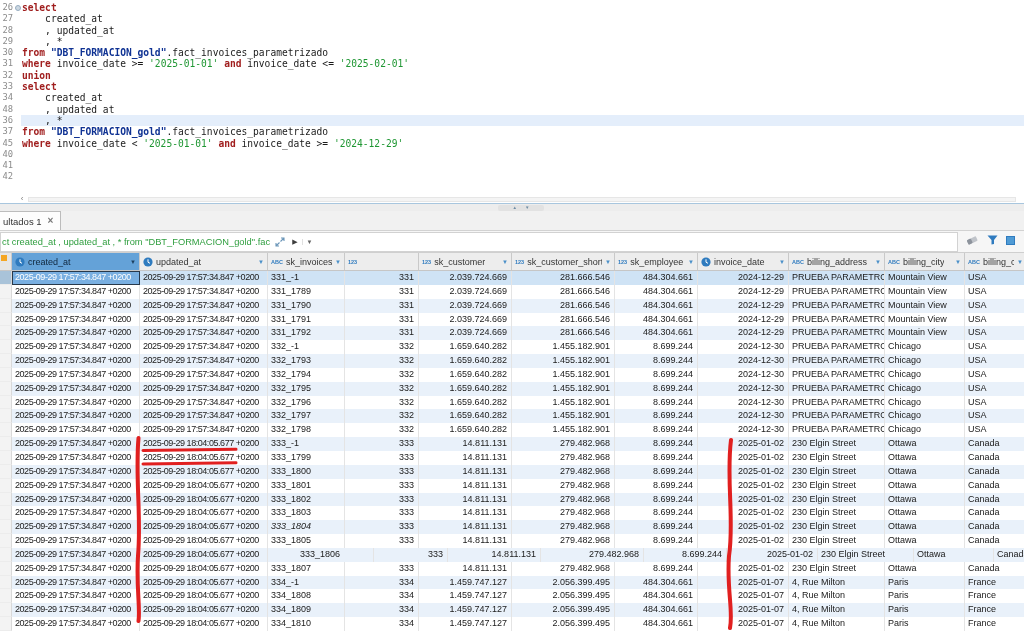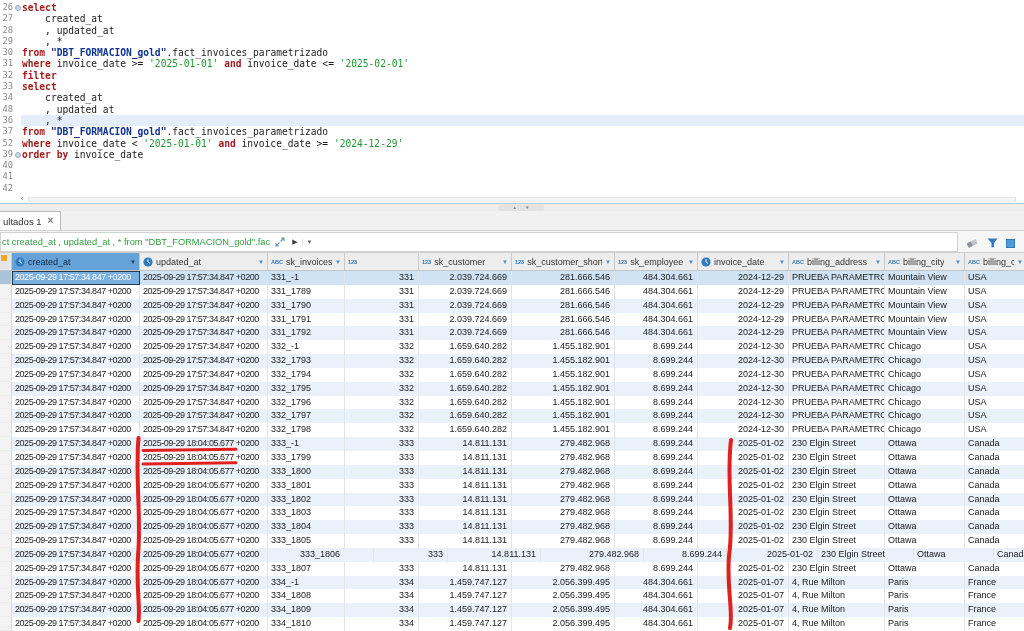--- a/index.html
+++ b/index.html
@@ -28,21 +28,21 @@
   
   .sash{height:8px;background:#ededed;border-top:1px solid #a8c6de;position:relative;}
   .sash-handle{position:absolute;left:498px;top:1px;width:46px;height:6px;display:flex;align-items:center;justify-content:center;gap:8px;color:#6e8ba3;font-size:4.5px;line-height:6px;background:#e2e2e2;border-radius:2px;}
 
   
   .tabbar{height:20px;background:#f1f1f1;border-bottom:1px solid #d2d2d2;display:flex;align-items:flex-end;}
   .tab{height:19px;background:#fdfdfd;border:1px solid #bcbcbc;border-bottom:none;display:flex;align-items:center;padding:0 7px 0 4px;gap:6px;font-size:9.5px;color:#333;margin-left:-2px;}
   .tab .close{color:#777;font-size:10px;font-weight:bold;line-height:10px;}
 
   
-  .filterbar{height:22px;background:#f6f6f6;border-bottom:1px solid #cfcfcf;display:flex;align-items:flex-end;}
+  .filterbar{height:22px;background:#f6f6f6;border-bottom:1px solid #cfcfcf;display:flex;align-items:flex-start;}
   .filter-box{flex:1;height:20px;margin-top:1px;background:#fff;border:1px solid #d2d2d2;display:flex;align-items:center;overflow:hidden;padding-left:1px;}
   .fquery{color:#2f9e3f;font-size:9.3px;white-space:nowrap;flex:none;}
   .fexpand{flex:none;margin:0 3px 0 5px;display:inline-flex;}
   .fplaceholder{color:#a5a5a5;font-style:italic;font-size:9.3px;white-space:nowrap;flex:1;overflow:hidden;}
   .fbtn{flex:none;width:14px;text-align:center;font-size:7px;color:#3d3d3d;}
   .fbtn.small{font-size:6px;color:#666;border-left:1px solid #e0e0e0;}
   .ficons{flex:none;width:66px;display:flex;align-items:center;gap:8px;padding-left:8px;}
   .panel-chip{width:9px;height:9px;background:#4f9bd5;border:1px solid #2f7bbf;flex:none;}
 
   
@@ -79,28 +79,27 @@
 
 <div class="screen">
 
   <div class="editor">
       <div class="ed-line"><span class="ln">26</span><span class="stmt on"></span><span class="code"><span class="kw">select</span></span></div>
       <div class="ed-line"><span class="ln">27</span><span class="stmt"></span><span class="code"><span class="pl">    created_at</span></span></div>
       <div class="ed-line"><span class="ln">28</span><span class="stmt"></span><span class="code"><span class="pl">    , updated_at</span></span></div>
       <div class="ed-line"><span class="ln">29</span><span class="stmt"></span><span class="code"><span class="pl">    , *</span></span></div>
       <div class="ed-line"><span class="ln">30</span><span class="stmt"></span><span class="code"><span class="kw">from </span><span class="id">"DBT_FORMACION_gold"</span><span class="pl">.fact_invoices_parametrizado</span></span></div>
       <div class="ed-line"><span class="ln">31</span><span class="stmt"></span><span class="code"><span class="kw">where </span><span class="pl">invoice_date &gt;= </span><span class="str">'2025-01-01'</span><span class="pl"> </span><span class="kw">and</span><span class="pl"> invoice_date &lt;= </span><span class="str">'2025-02-01'</span></span></div>
-      <div class="ed-line"><span class="ln">32</span><span class="stmt"></span><span class="code"><span class="kw">filter</span></span></div>
+      <div class="ed-line"><span class="ln">32</span><span class="stmt"></span><span class="code"><span class="kw">union</span></span></div>
       <div class="ed-line"><span class="ln">33</span><span class="stmt"></span><span class="code"><span class="kw">select</span></span></div>
       <div class="ed-line"><span class="ln">34</span><span class="stmt"></span><span class="code"><span class="pl">    created_at</span></span></div>
       <div class="ed-line"><span class="ln">48</span><span class="stmt"></span><span class="code"><span class="pl">    , updated_at</span></span></div>
       <div class="ed-line current"><span class="ln">36</span><span class="stmt"></span><span class="code"><span class="pl">    , *</span></span></div>
       <div class="ed-line"><span class="ln">37</span><span class="stmt"></span><span class="code"><span class="kw">from </span><span class="id">"DBT_FORMACION_gold"</span><span class="pl">.fact_invoices_parametrizado</span></span></div>
-      <div class="ed-line"><span class="ln">52</span><span class="stmt"></span><span class="code"><span class="kw">where </span><span class="pl">invoice_date &lt; </span><span class="str">'2025-01-01'</span><span class="pl"> </span><span class="kw">and</span><span class="pl"> invoice_date &gt;= </span><span class="str">'2024-12-29'</span></span></div>
-      <div class="ed-line"><span class="ln">39</span><span class="stmt on"></span><span class="code"><span class="kw">order by </span><span class="pl">invoice_date</span></span></div>
+      <div class="ed-line"><span class="ln">45</span><span class="stmt"></span><span class="code"><span class="kw">where </span><span class="pl">invoice_date &lt; </span><span class="str">'2025-01-01'</span><span class="pl"> </span><span class="kw">and</span><span class="pl"> invoice_date &gt;= </span><span class="str">'2024-12-29'</span></span></div>
       <div class="ed-line"><span class="ln">40</span><span class="stmt"></span><span class="code"></span></div>
       <div class="ed-line"><span class="ln">41</span><span class="stmt"></span><span class="code"></span></div>
       <div class="ed-line"><span class="ln">42</span><span class="stmt"></span><span class="code"></span></div>
     </div>
 
   <div class="hscroll">
     <div class="hs-btn">‹</div>
     <div class="hs-track"></div>
   </div>
 
@@ -471,21 +470,21 @@
           <div class="gcell num" style="width: 83px;">8.699.244</div>
           <div class="gcell num" style="width: 91px;">2025-01-02</div>
           <div class="gcell" style="width: 96px;">230 Elgin Street</div>
           <div class="gcell" style="width: 80px;">Ottawa</div>
           <div class="gcell" style="width: 62px;">Canada</div>
         </div>
         <div class="grow stripe">
           <div class="gutter"></div>
           <div class="gcell dt" style="width: 128px;">2025-09-29 17:57:34.847 +0200</div>
           <div class="gcell dt" style="width: 128px;">2025-09-29 18:04:05.677 +0200</div>
-          <div class="gcell" style="width: 77px;">333_1804</div>
+          <div class="gcell" style="width: 77px; font-style: italic;">333_1804</div>
           <div class="gcell num" style="width: 74px;">333</div>
           <div class="gcell num" style="width: 93px;">14.811.131</div>
           <div class="gcell num" style="width: 103px;">279.482.968</div>
           <div class="gcell num" style="width: 83px;">8.699.244</div>
           <div class="gcell num" style="width: 91px;">2025-01-02</div>
           <div class="gcell" style="width: 96px;">230 Elgin Street</div>
           <div class="gcell" style="width: 80px;">Ottawa</div>
           <div class="gcell" style="width: 62px;">Canada</div>
         </div>
         <div class="grow">

